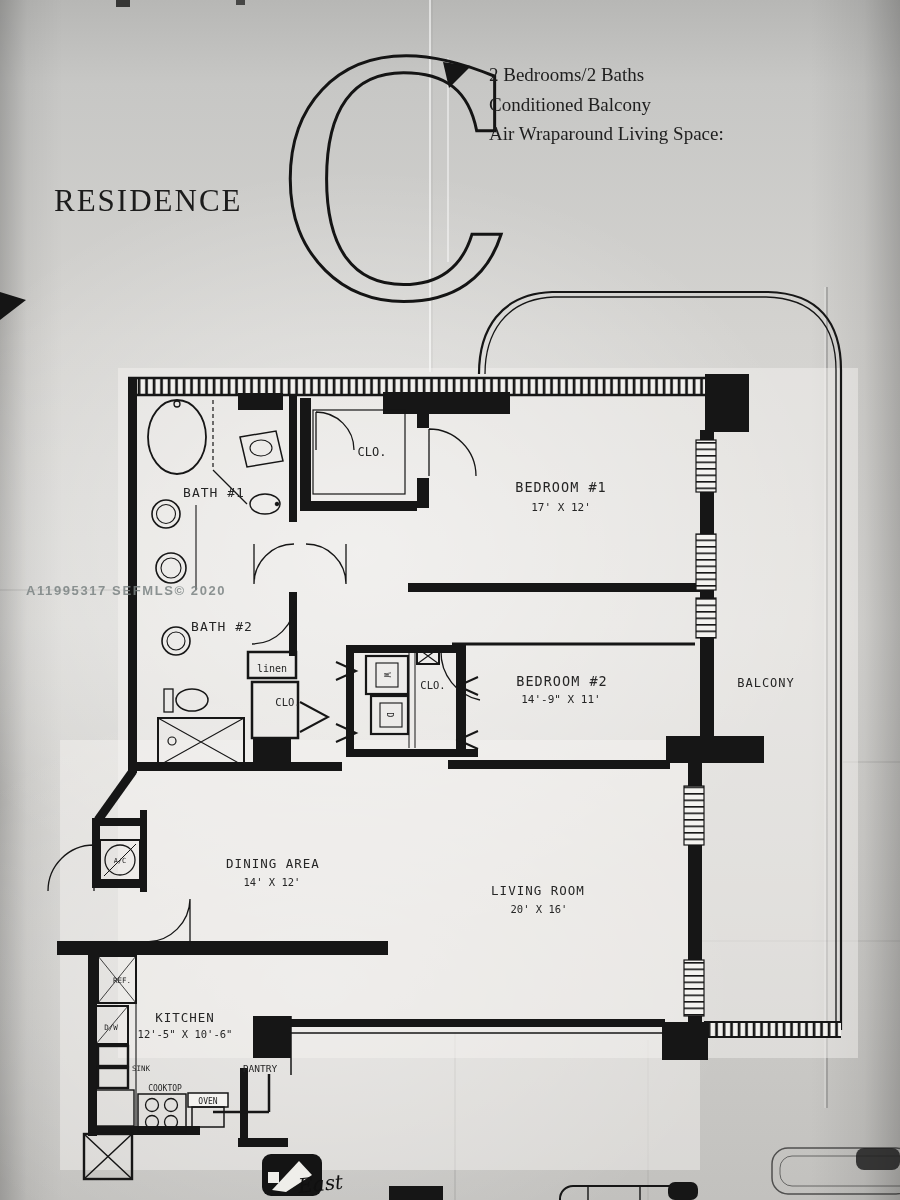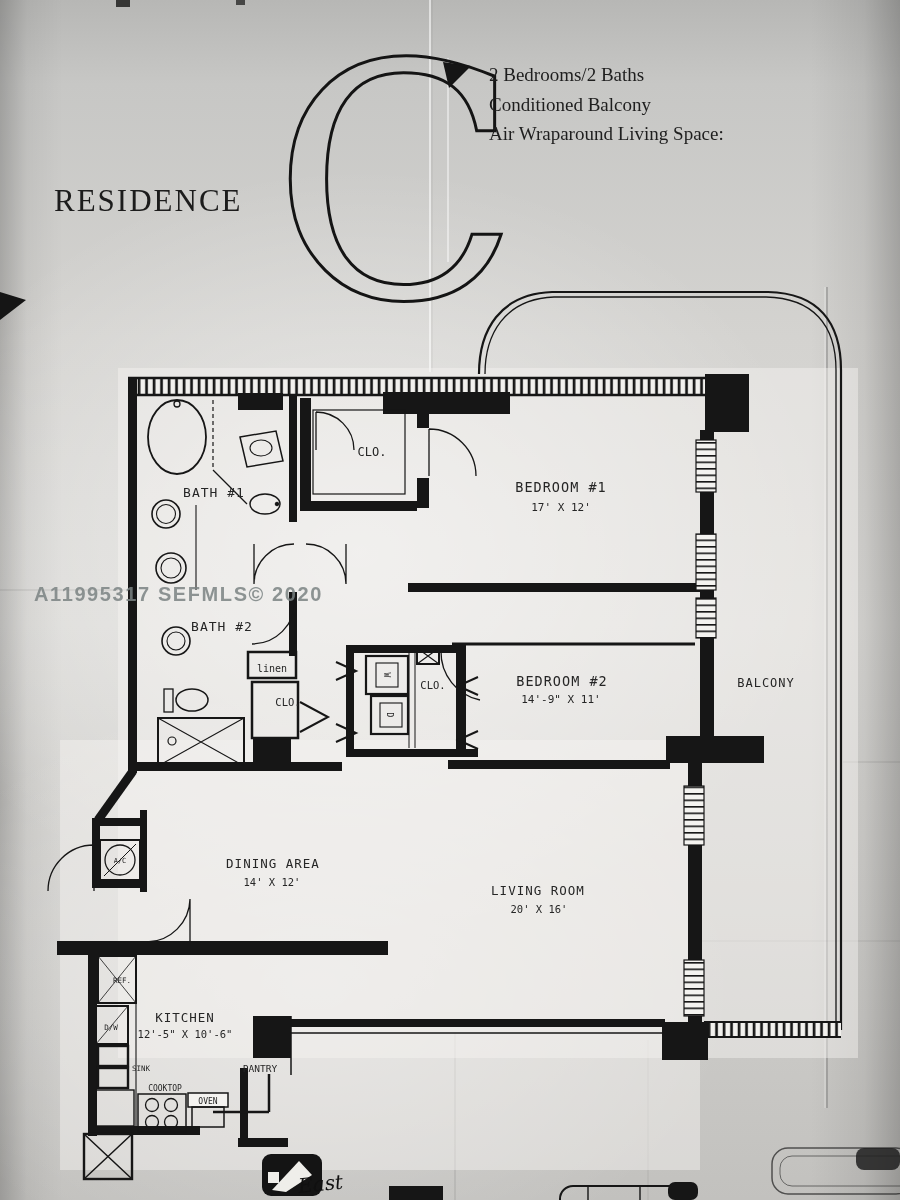--- a/index.html
+++ b/index.html
@@ -13,22 +13,22 @@
       linear-gradient(270deg, rgba(0,0,0,0.22) 0, rgba(0,0,0,0.07) 4%, rgba(0,0,0,0) 10%),
       linear-gradient(180deg,#b7b7b5 0%,#c7c7c5 7%,#d4d3d0 28%,#dbdad7 52%,#d0cfcc 76%,#c2c1be 100%);
   }
   .plan-svg{position:absolute;inset:0;}
   .residence{position:absolute;left:54px;top:183px;
     font-family:"Liberation Serif",serif;font-size:31px;letter-spacing:2px;
     color:#1c1c1c;white-space:nowrap;}
   .summary{position:absolute;left:489px;top:60px;color:#1e1e1e;
     font-family:"Liberation Serif",serif;font-size:19px;line-height:29.5px;
     white-space:nowrap;}
-  .watermark{position:absolute;left:34px;top:583px;
-    font-family:"Liberation Sans",sans-serif;font-weight:700;font-size:20px;
+  .watermark{position:absolute;left:26px;top:583px;
+    font-family:"Liberation Sans",sans-serif;font-weight:700;font-size:13px;
     letter-spacing:1.6px;color:rgba(122,130,130,0.85);white-space:nowrap;z-index:5;}
 </style>
 </head>
 <body>
 
 <div class="stage">
   <div class="paper"></div>
 
   <svg class="plan-svg" viewBox="0 0 900 1200" width="900" height="1200">
     <defs>

